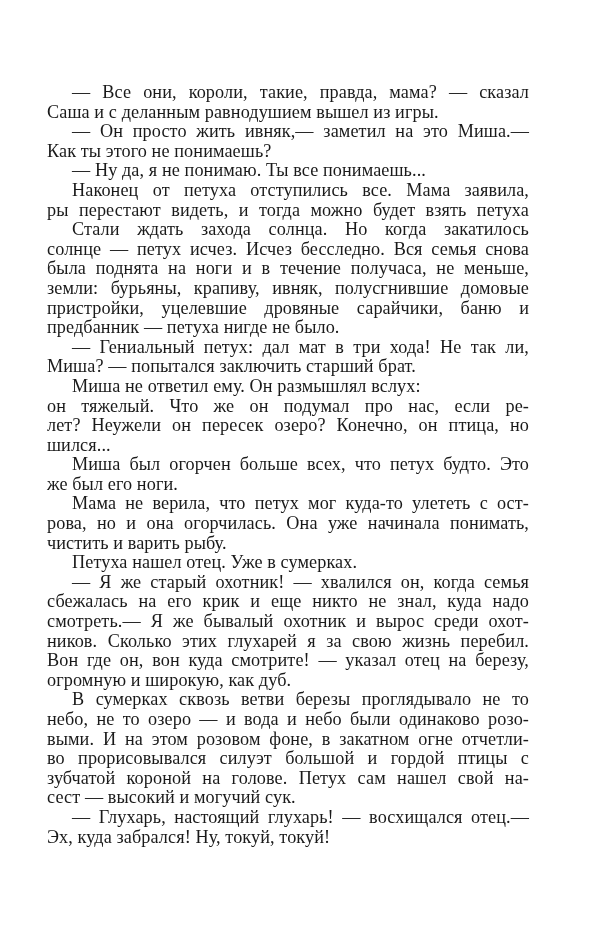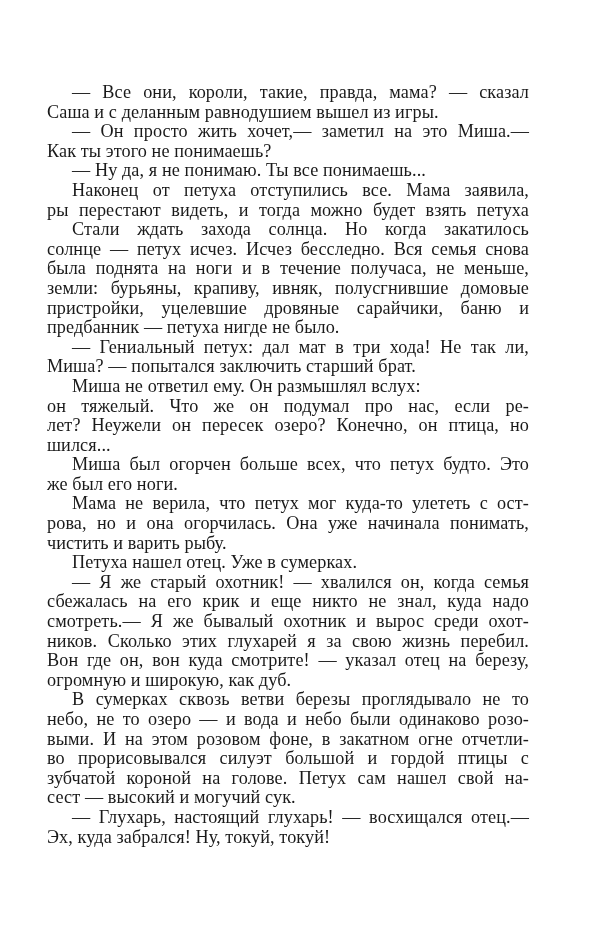--- a/index.html
+++ b/index.html
@@ -21,21 +21,21 @@
     position: absolute; left: 95px; top: 943px; font-size: 16px; font-weight: bold;
     font-family: "Liberation Serif", serif; color: #15803d;
   }
 </style>
 </head>
 <body>
 
 <div class="page" id="page">
     <span class="line indent">— Все они, короли, такие, правда,  мама? — сказал</span>
     <span class="line last">Саша и с деланным равнодушием вышел из игры.</span>
-    <span class="line indent">— Он просто жить хочет,— заметил на это  Миша.—</span>
+    <span class="line indent">— Он просто жить ивняк,— заметил на это  Миша.—</span>
     <span class="line last">Как ты этого не понимаешь?</span>
     <span class="line indent last">— Ну да, я не понимаю. Ты все понимаешь...</span>
     <span class="line indent">Наконец от петуха отступились все.  Мама заявила,</span>
     <span class="line">ры перестают видеть, и тогда можно будет взять петуха</span>
     <span class="line indent">Стали ждать захода  солнца. Но когда  закатилось</span>
     <span class="line">солнце — петух исчез. Исчез бесследно. Вся семья снова</span>
     <span class="line">была поднята на ноги и в течение получаса, не меньше,</span>
     <span class="line">земли: бурьяны, крапиву, ивняк, полусгнившие домовые</span>
     <span class="line">пристройки,  уцелевшие дровяные  сарайчики,  баню и</span>
     <span class="line last">предбанник — петуха нигде не было.</span>

